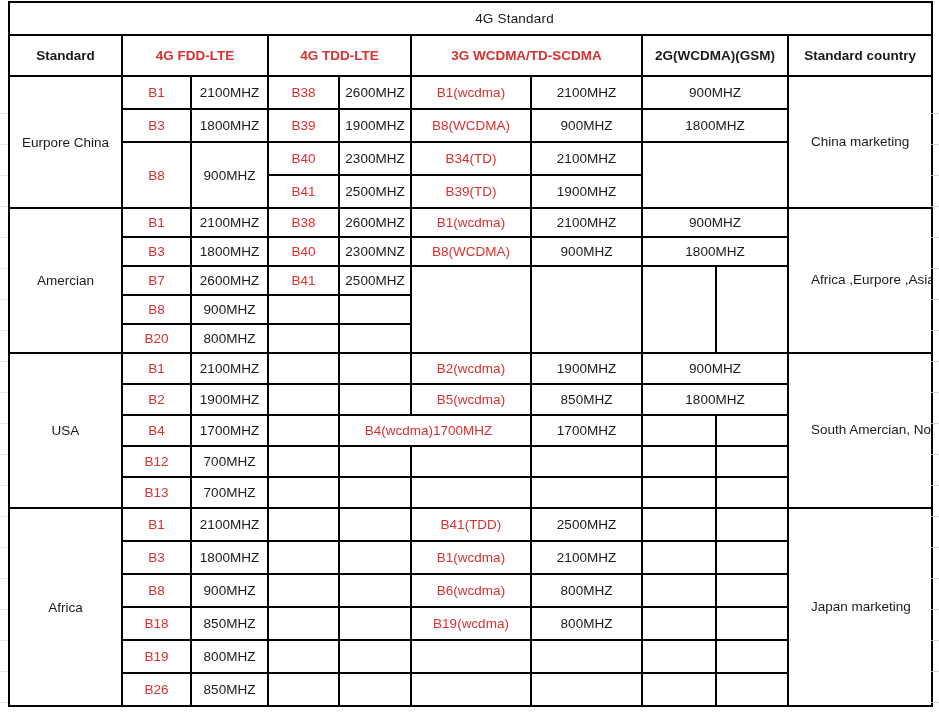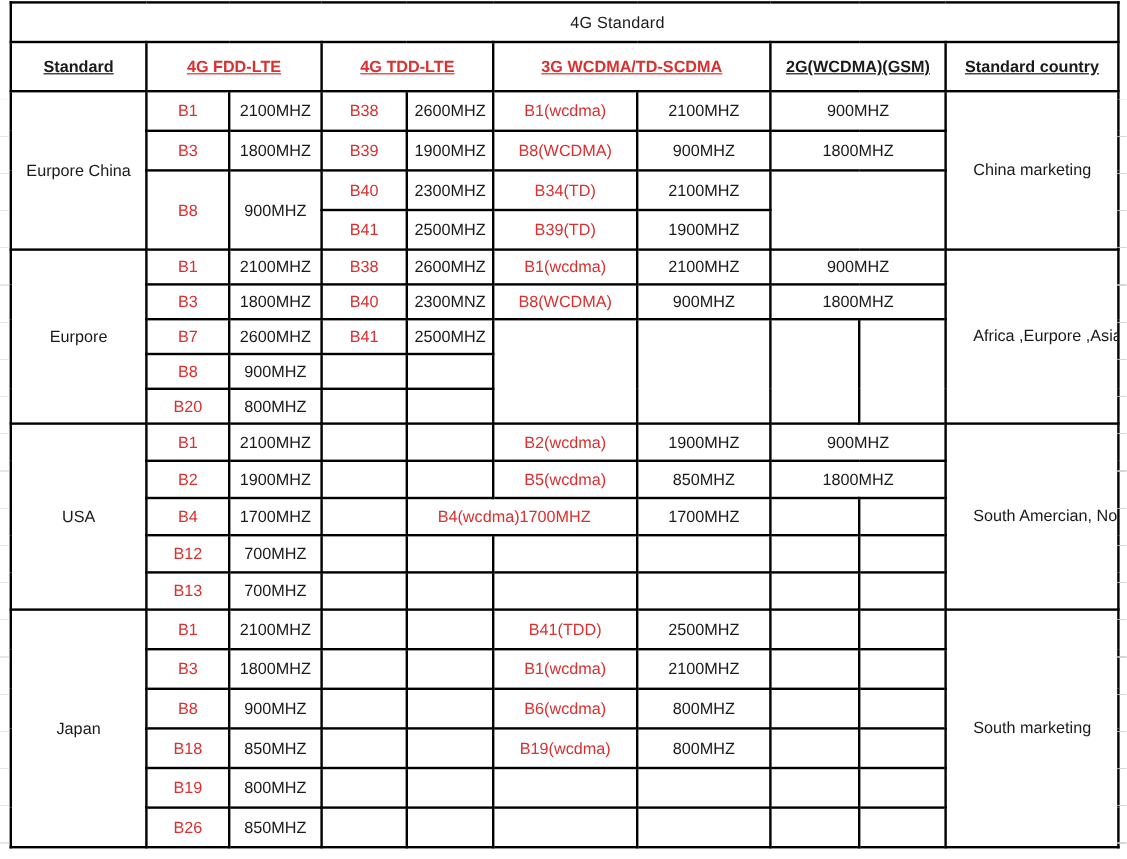--- a/index.html
+++ b/index.html
@@ -34,21 +34,21 @@
     font-size: 13.5px;
     overflow: hidden;
     white-space: nowrap;
   }
   td.title-cell {
     font-size: 23px;
     letter-spacing: 0.2px;
     text-indent: 88px;
     height: 33px;
   }
-  tr.hdr td { font-weight: bold; height: 41px; text-decoration: underline; }
+  tr.hdr td { font-weight: bold; height: 41px; }
   .red { color: var(--accent-red); }
   tr.r-china td { height: 33px; }
   tr.r-europe td { height: 29px; }
   tr.r-usa td { height: 31px; }
   tr.r-japan td { height: 33px; }
   td.country-cell { white-space: normal; padding: 0 22px; line-height: 1.5; }
   td.merged-right { text-align: right; padding-right: 13px; margin-left: 22px; }
   .stub-col {
     position: absolute;
     top: 83px;
@@ -126,21 +126,21 @@
       <td colspan="2" rowspan="2"></td>
     </tr>
     <tr class="r-china">
       <td class="red">B41</td>
       <td>2500MHZ</td>
       <td class="red">B39(TD)</td>
       <td>1900MHZ</td>
     </tr>
 
     <tr class="r-europe">
-      <td rowspan="5">Eurpore</td>
+      <td rowspan="5">Amercian</td>
       <td class="red">B1</td>
       <td>2100MHZ</td>
       <td class="red">B38</td>
       <td>2600MHZ</td>
       <td class="red">B1(wcdma)</td>
       <td>2100MHZ</td>
       <td colspan="2">900MHZ</td>
       <td class="country-cell" rowspan="5">Africa ,Eurpore ,Asia marketing</td>
     </tr>
     <tr class="r-europe">
@@ -219,30 +219,30 @@
       <td>700MHZ</td>
       <td></td>
       <td></td>
       <td></td>
       <td></td>
       <td></td>
       <td></td>
     </tr>
 
     <tr class="r-japan">
-      <td rowspan="6">Japan</td>
+      <td rowspan="6">Africa</td>
       <td class="red">B1</td>
       <td>2100MHZ</td>
       <td></td>
       <td></td>
       <td class="red">B41(TDD)</td>
       <td>2500MHZ</td>
       <td></td>
       <td></td>
-      <td class="country-cell" rowspan="6">South marketing</td>
+      <td class="country-cell" rowspan="6">Japan marketing</td>
     </tr>
     <tr class="r-japan">
       <td class="red">B3</td>
       <td>1800MHZ</td>
       <td></td>
       <td></td>
       <td class="red">B1(wcdma)</td>
       <td>2100MHZ</td>
       <td></td>
       <td></td>

